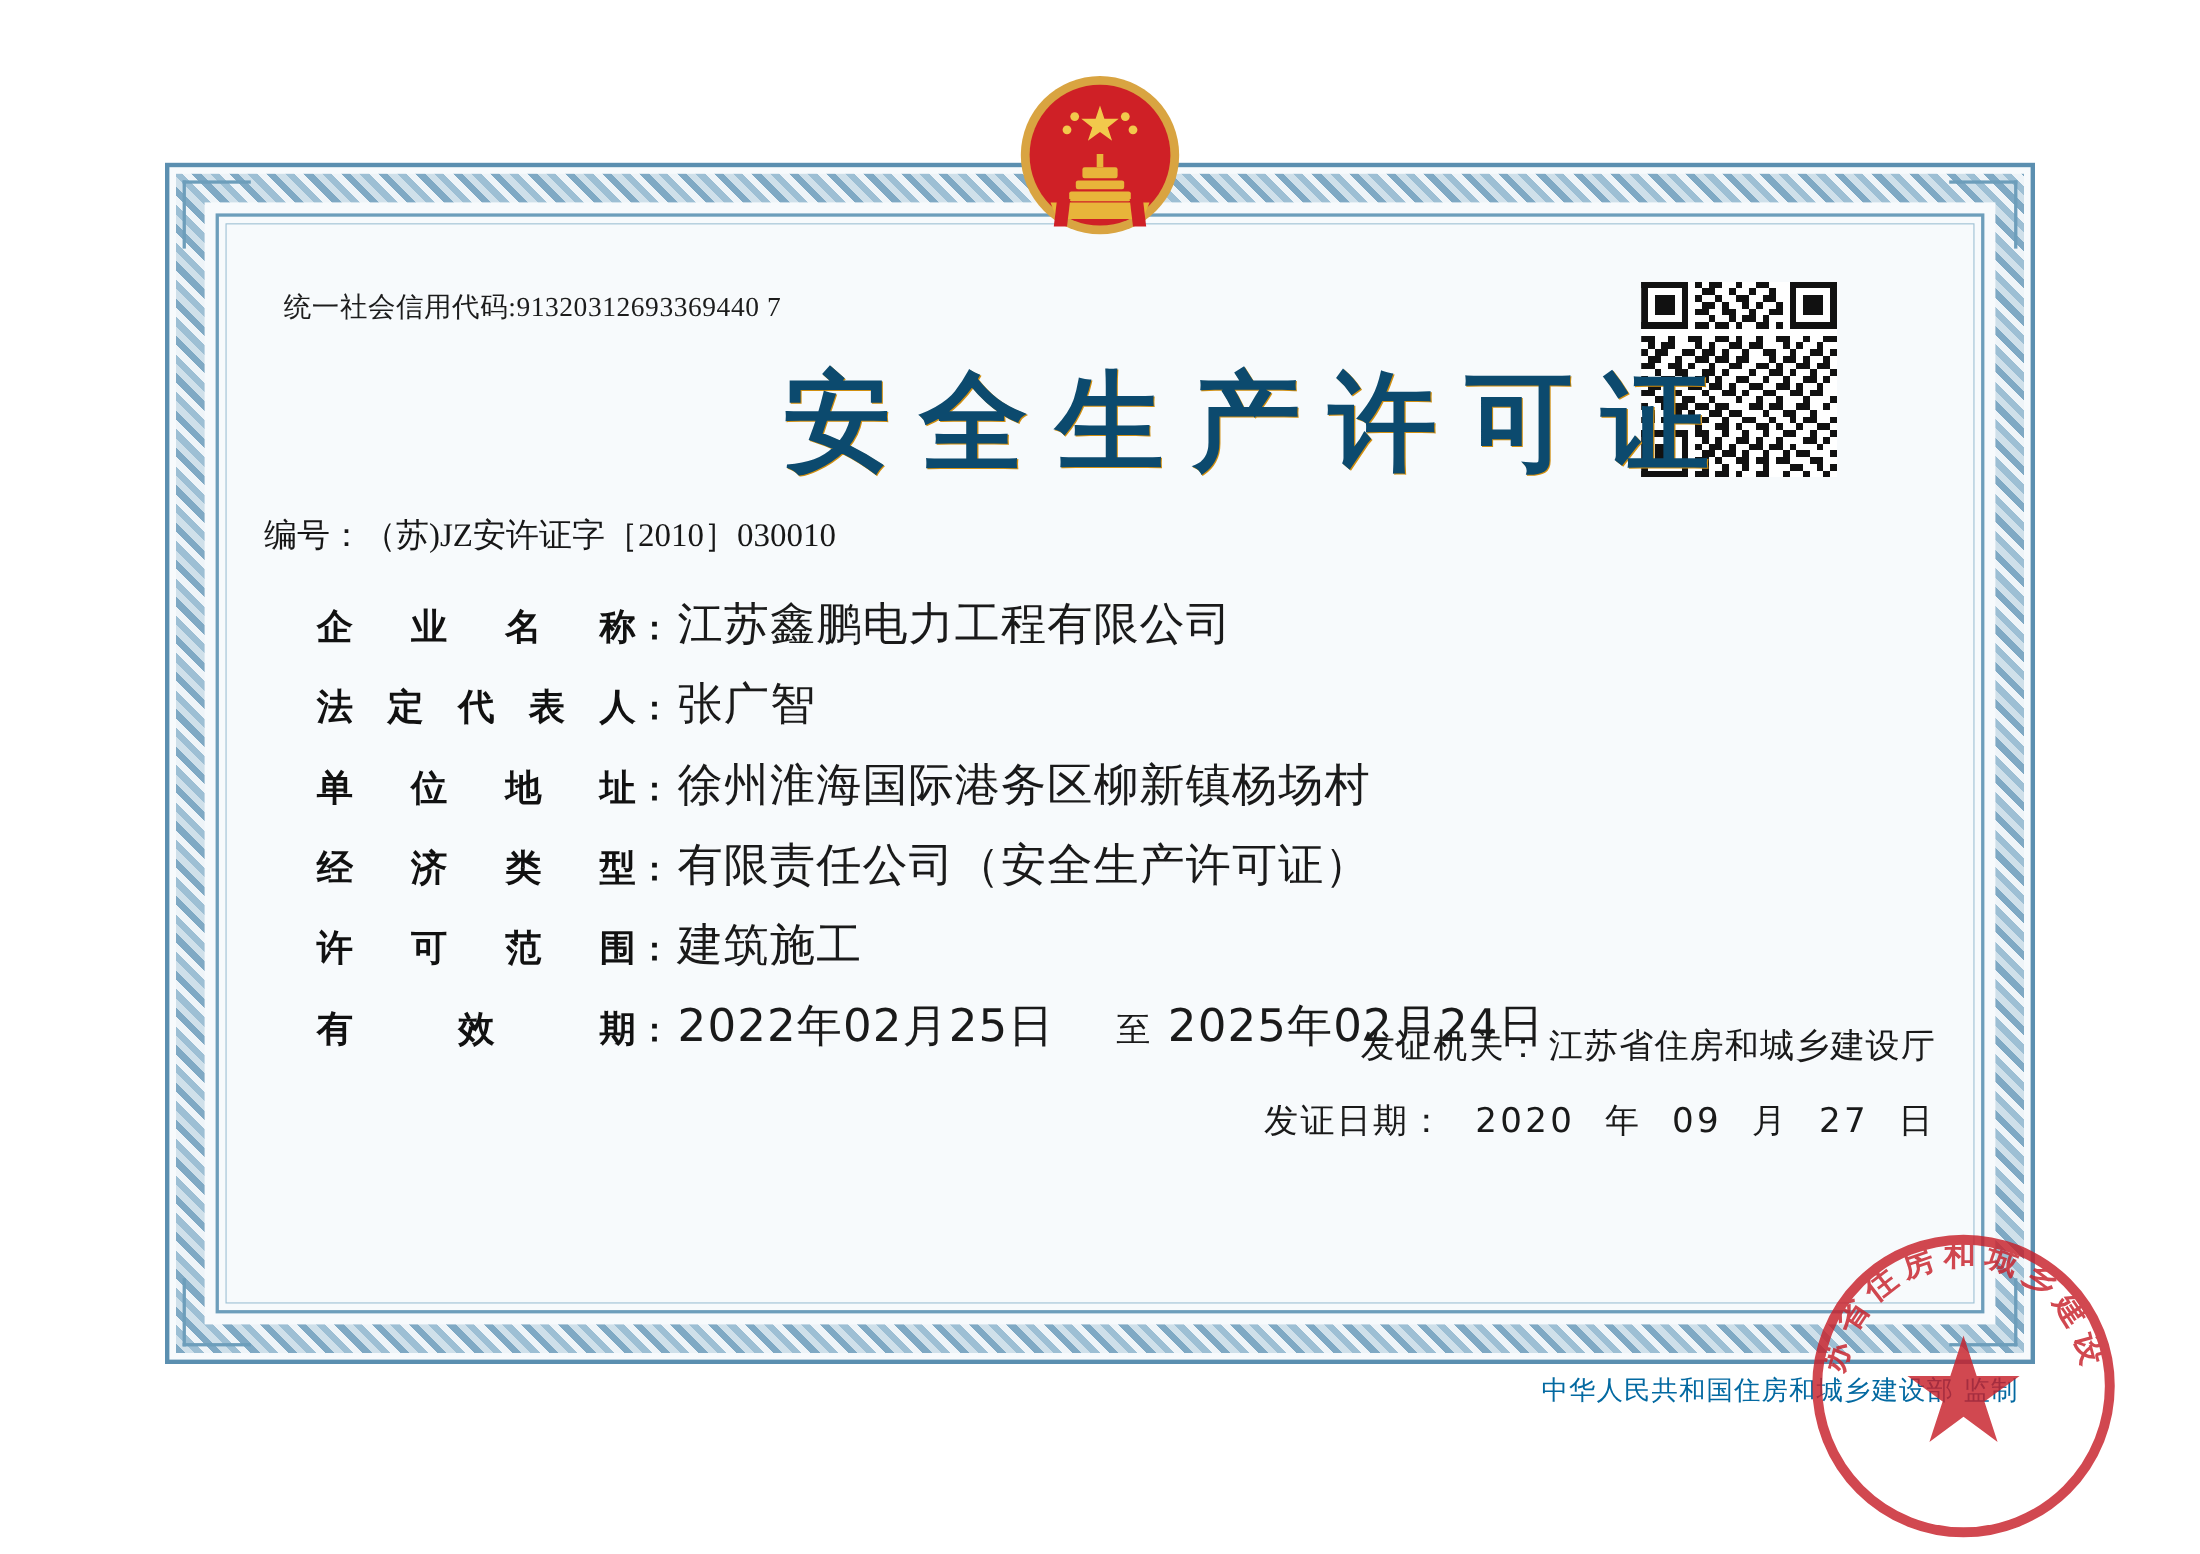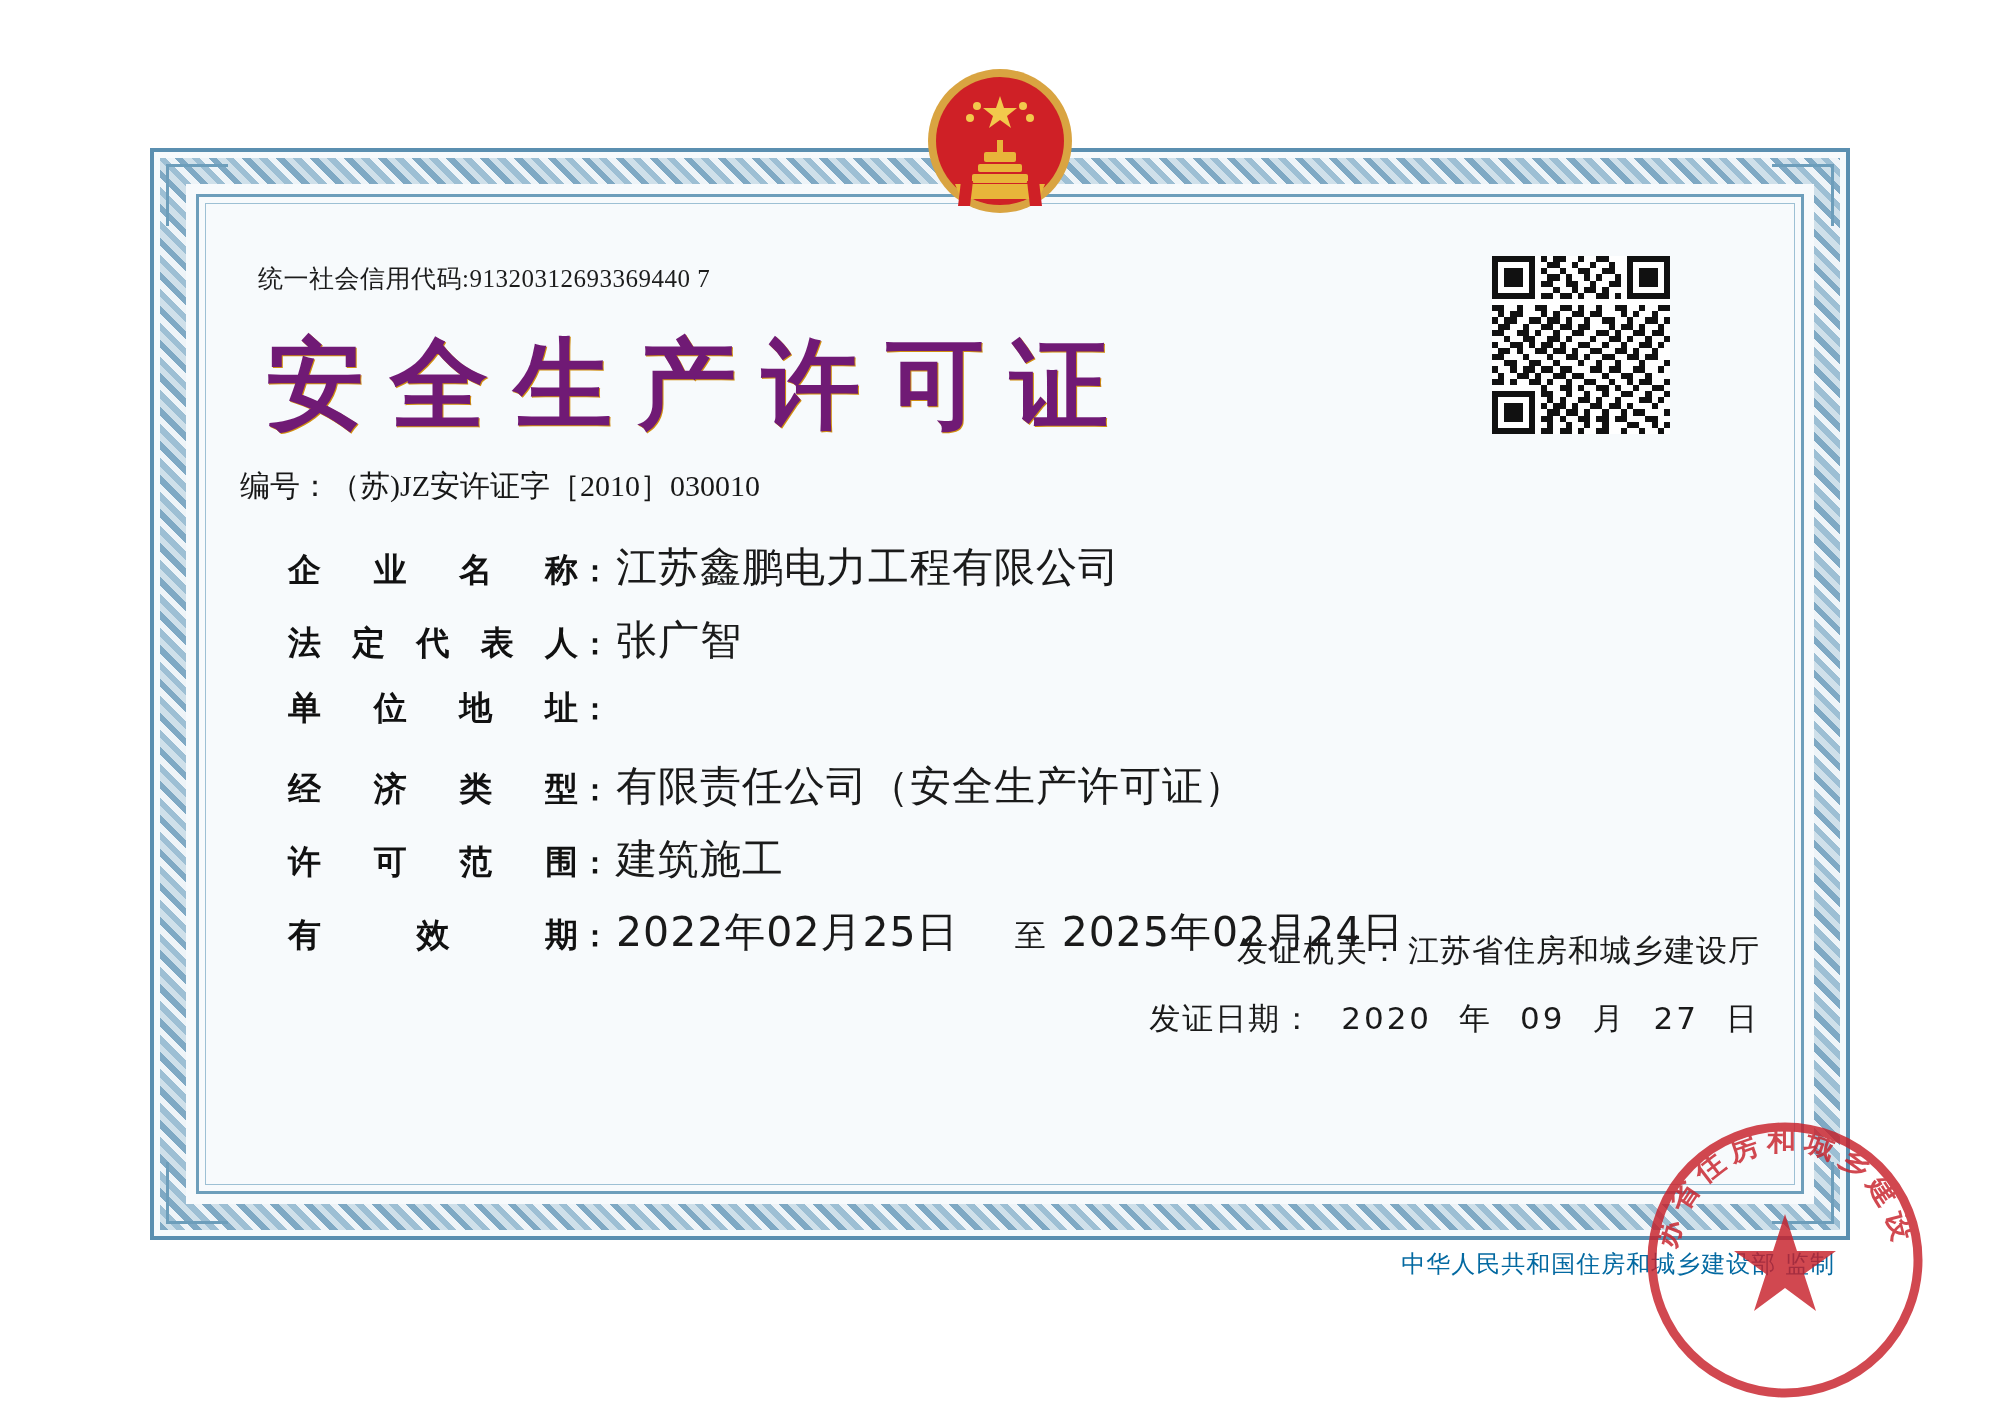--- a/index.html
+++ b/index.html
@@ -117,25 +117,25 @@
     top: 26px;
     width: 178px;
     height: 178px;
   }
 
   .main-title {
     position: absolute;
     left: 0;
     top: 100px;
     width: 1340px;
-    text-align: left;
+    text-align: right;
     font-size: 98px;
     line-height: 1.12;
     font-weight: bold;
-    color: #701a75;
+    color: #0c4a6e;
     letter-spacing: 26px;
     text-indent: 26px;
     font-family: "DejaVu Sans", "Liberation Sans", sans-serif;
     text-shadow: 1px 1px 0 #d18f10;
   }
 
   .serial {
     position: absolute;
     left: 0;
     top: 236px;
@@ -527,20 +527,21 @@
       </div>
 
       <div class="field-row">
         <div class="field-label">
           <span class="ch">单</span>
           <span class="ch">位</span>
           <span class="ch">地</span>
           <span class="ch">址</span>
         </div>
         <div class="field-colon">：</div>
+        <div class="field-value">徐州淮海国际港务区柳新镇杨场村</div>
       </div>
 
       <div class="field-row">
         <div class="field-label">
           <span class="ch">经</span>
           <span class="ch">济</span>
           <span class="ch">类</span>
           <span class="ch">型</span>
         </div>
         <div class="field-colon">：</div>

